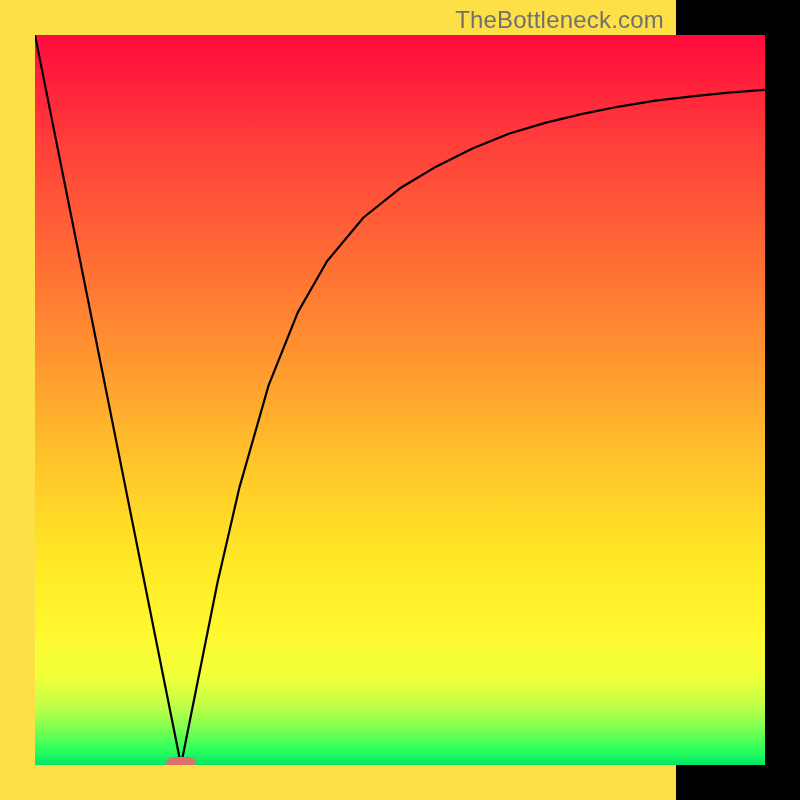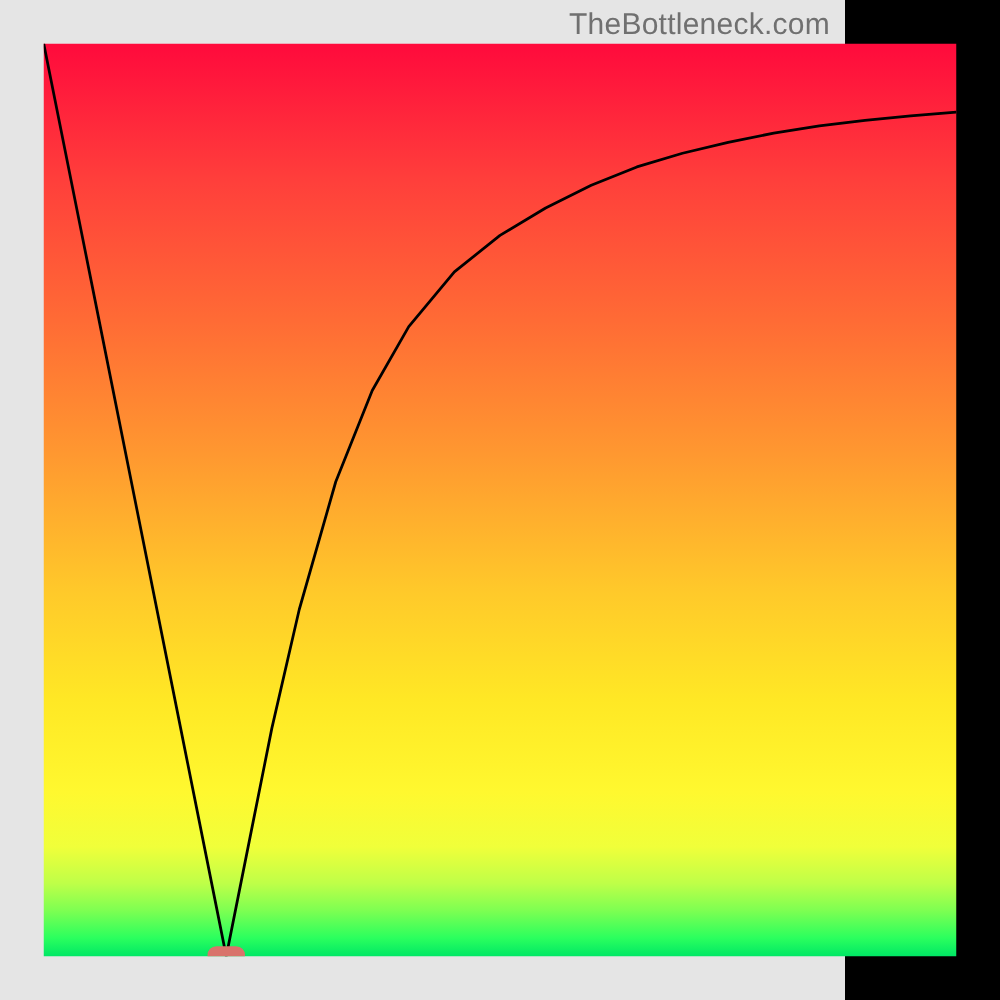--- a/index.html
+++ b/index.html
@@ -8,21 +8,21 @@
     width: 800px;
     height: 800px;
     overflow: hidden;
     background: #000;
     font-family: Arial, Helvetica, sans-serif;
   }
   .frame {
     position: relative;
     width: 676px;
     height: 800px;
-    background: #e5e5e5;
+    background: #fde047;
   }
   .plot-area {
     position: absolute;
     left: 35px;
     top: 35px;
     width: 730px;
     height: 730px;
     
     background: linear-gradient(
       to bottom,

